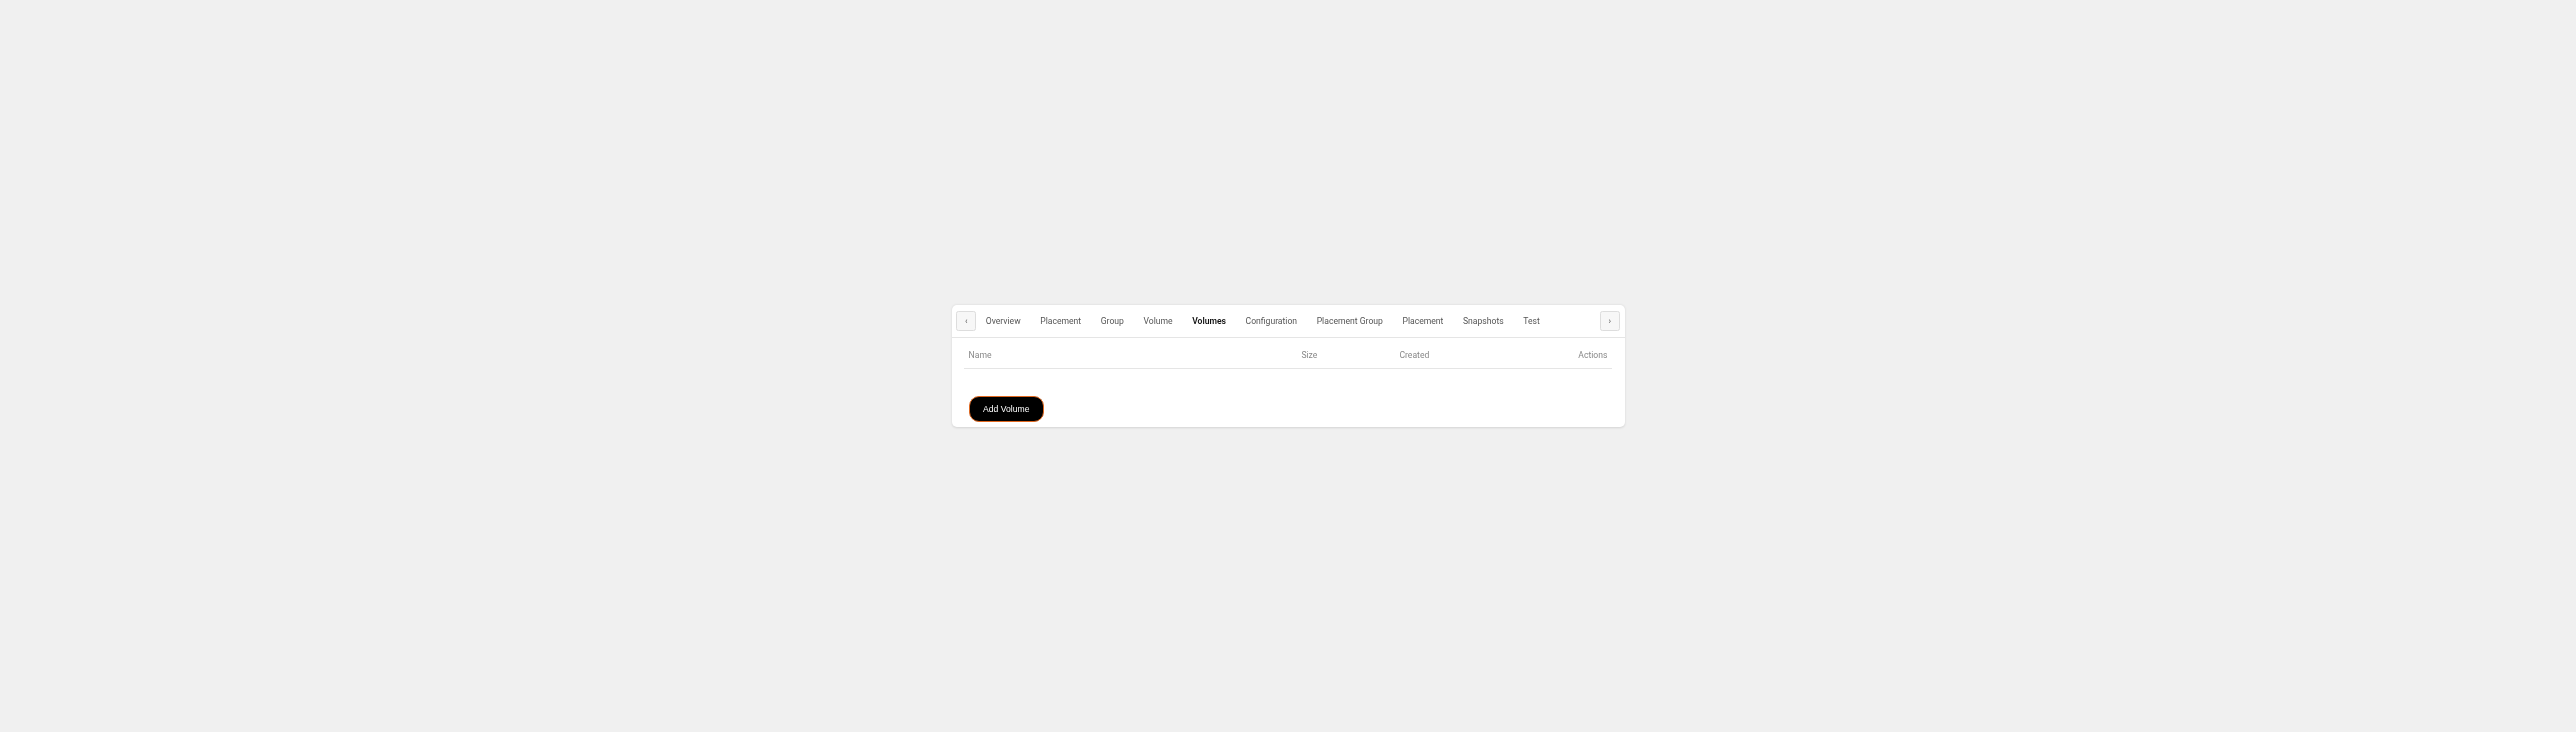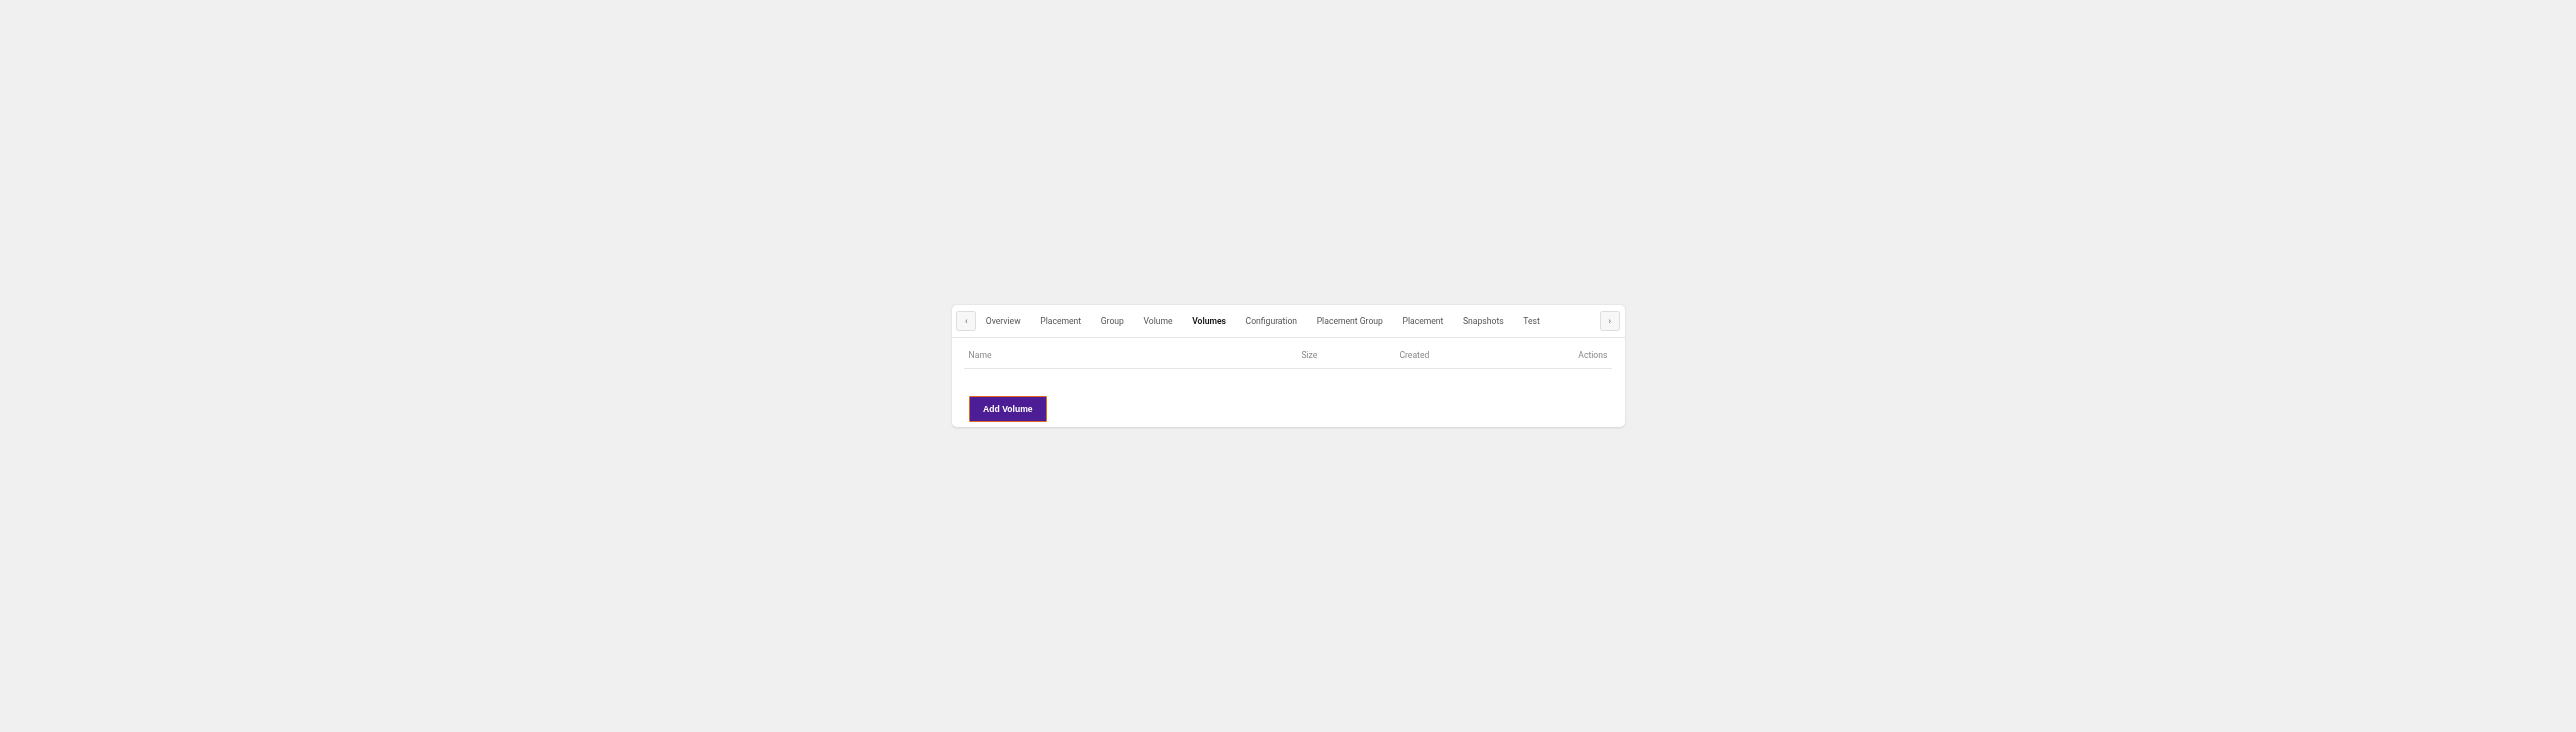--- a/index.html
+++ b/index.html
@@ -131,27 +131,27 @@
       cursor: pointer;
     }
 
     
     .button-area {
       padding: 14.7px 4.9px 4.9px 4.9px;
       margin: 0 12.2px;
     }
 
     .add-volume-btn {
-      background: #4c1d95;
+      background: #000000;
       color: #fff;
       border: 1.2px solid #e06820;
-      border-radius: 1px;
+      border-radius: 10px;
       padding: 7.3px 13.5px;
       font-size: 8.6px;
-      font-weight: 700;
+      font-weight: 400;
       cursor: pointer;
       display: inline-block;
     }
   </style>
 </head>
 <body>
 
 <div class="card">
 
   <div class="tab-bar">

